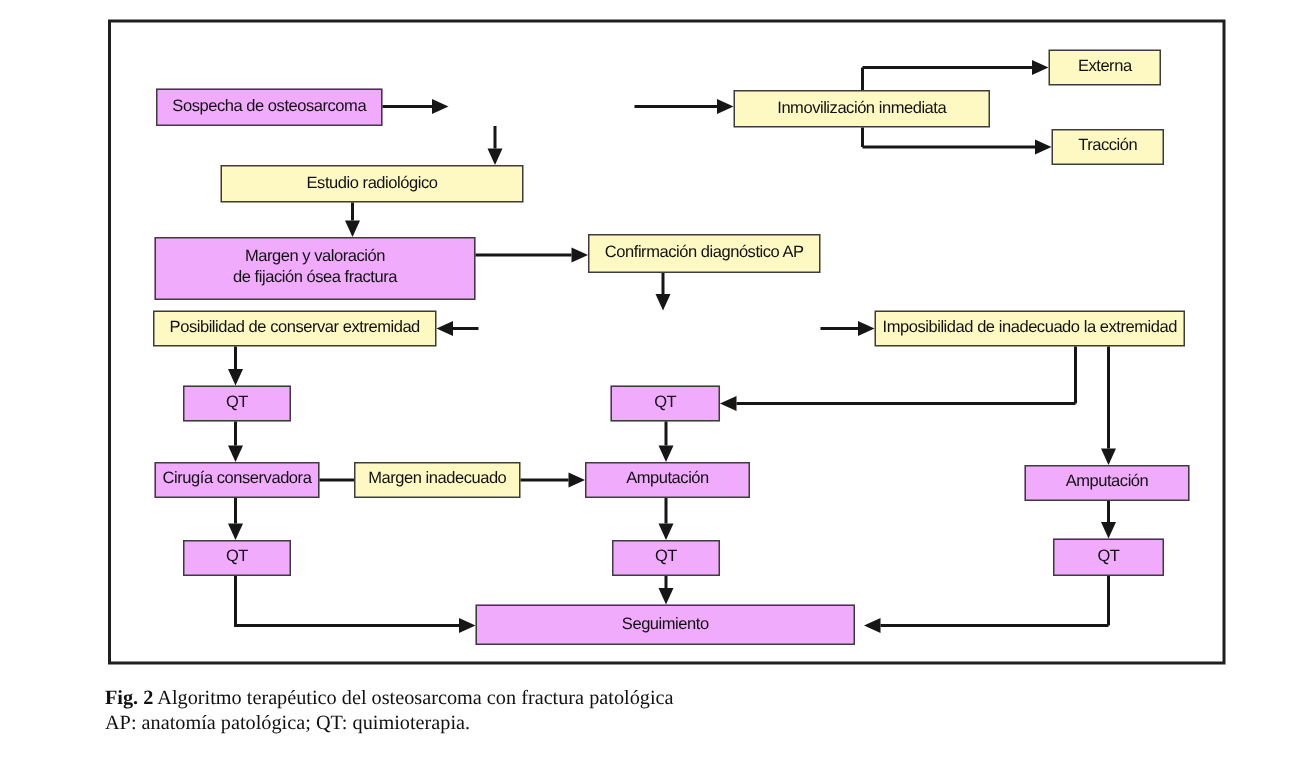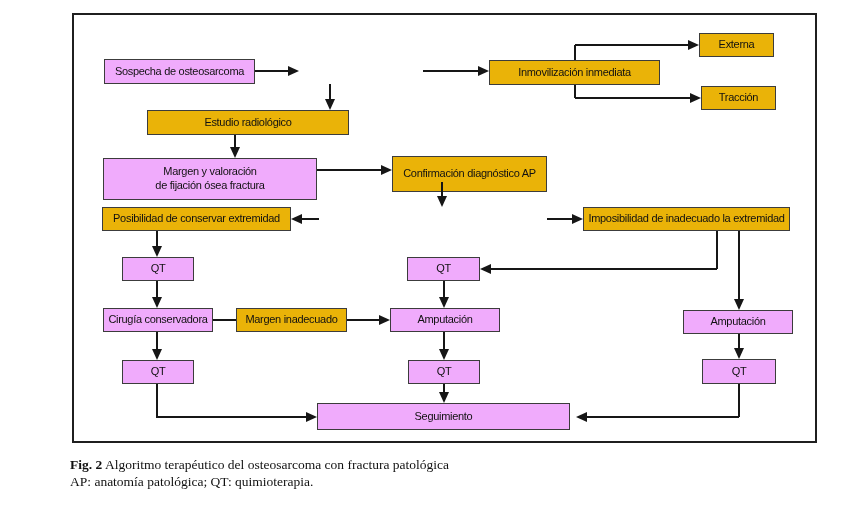--- a/index.html
+++ b/index.html
@@ -1,20 +1,20 @@
 <!DOCTYPE html>
 <html><head>
 <meta charset="utf-8">
 <style>
   html,body{margin:0;padding:0;background:#ffffff;}
   .canvas{position:relative;width:862px;height:506px;background:#ffffff;overflow:hidden;
           font-family:"Liberation Sans",sans-serif;}
   .frame{position:absolute;left:72px;top:13px;width:745px;height:430px;
          border:2px solid #1f1f1f;box-sizing:border-box;background:#ffffff;}
-  .node{position:absolute;box-sizing:border-box;border:1px solid #3c3c3c;background:#eab308;
+  .node{position:absolute;box-sizing:border-box;border:1px solid #3c3c3c;background:#fef9c3;
         display:flex;flex-direction:column;align-items:center;justify-content:center;
         font-size:11px;letter-spacing:-0.3px;color:#111;text-align:center;white-space:nowrap;
         line-height:1.25;}
   .node.gray{background:#f0abfc;text-align:right;}
   .hline,.vline{position:absolute;background:#161616;}
   .hline{height:2px;}
   .vline{width:2px;}
   .ah{position:absolute;width:0;height:0;}
   .ah-r{border-top:5px solid transparent;border-bottom:5px solid transparent;border-left:11px solid #161616;}
   .ah-l{border-top:5px solid transparent;border-bottom:5px solid transparent;border-right:11px solid #161616;}
@@ -32,21 +32,21 @@
 
   <div class="node gray" style="left:104px;top:59px;width:151px;height:25px;">Sospecha de osteosarcoma</div>
   <div class="node" style="left:489px;top:60px;width:171px;height:25px;">Inmovilización inmediata</div>
   <div class="node" style="left:699px;top:33px;width:75px;height:24px;">Externa</div>
   <div class="node" style="left:701px;top:86px;width:75px;height:24px;">Tracción</div>
   <div class="node" style="left:147px;top:110px;width:202px;height:25px;">Estudio radiológico</div>
   <div class="node gray" style="left:103px;top:158px;width:214px;height:42px;">
     <span>Margen y valoración</span>
     <span>de fijación ósea fractura</span>
   </div>
-  <div class="node" style="left:392px;top:156px;width:155px;height:36px;">Confirmación diagnóstico AP</div>
+  <div class="node" style="left:392px;top:156px;width:155px;height:26px;">Confirmación diagnóstico AP</div>
   <div class="node" style="left:102px;top:207px;width:189px;height:24px;">Posibilidad de conservar extremidad</div>
   <div class="node" style="left:583px;top:207px;width:207px;height:24px;">Imposibilidad de inadecuado la extremidad</div>
   <div class="node gray" style="left:122px;top:257px;width:72px;height:24px;">QT</div>
   <div class="node gray" style="left:407px;top:257px;width:73px;height:24px;">QT</div>
   <div class="node gray" style="left:103px;top:308px;width:110px;height:24px;">Cirugía conservadora</div>
   <div class="node" style="left:236px;top:308px;width:111px;height:24px;">Margen inadecuado</div>
   <div class="node gray" style="left:390px;top:308px;width:110px;height:24px;">Amputación</div>
   <div class="node gray" style="left:683px;top:310px;width:110px;height:24px;">Amputación</div>
   <div class="node gray" style="left:122px;top:360px;width:72px;height:24px;">QT</div>
   <div class="node gray" style="left:408px;top:360px;width:72px;height:24px;">QT</div>

